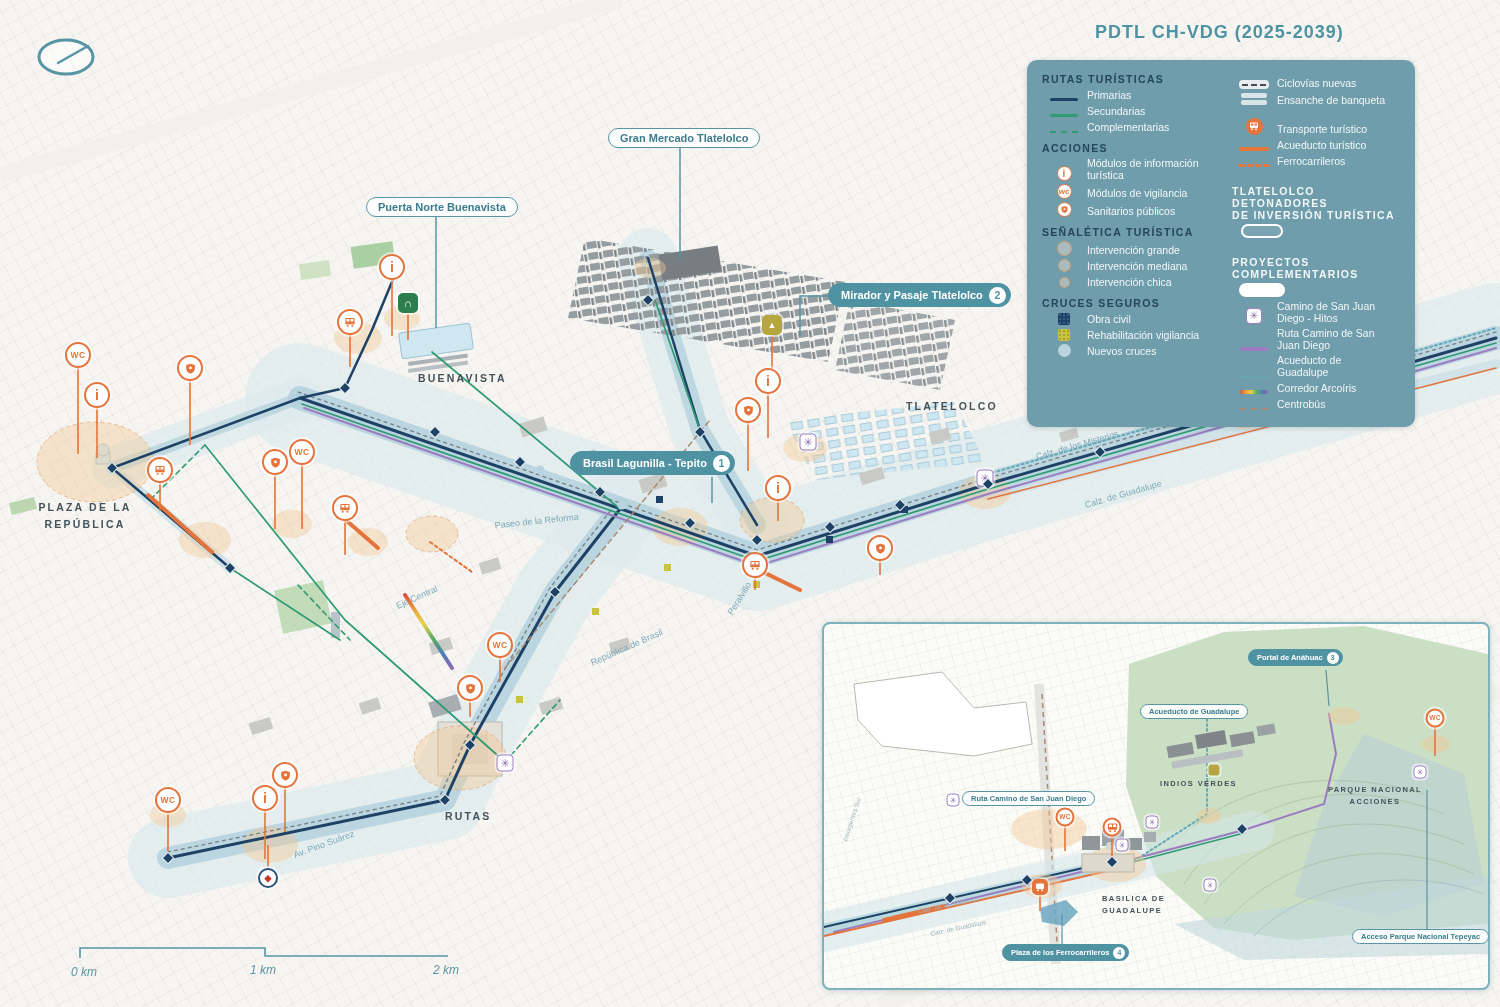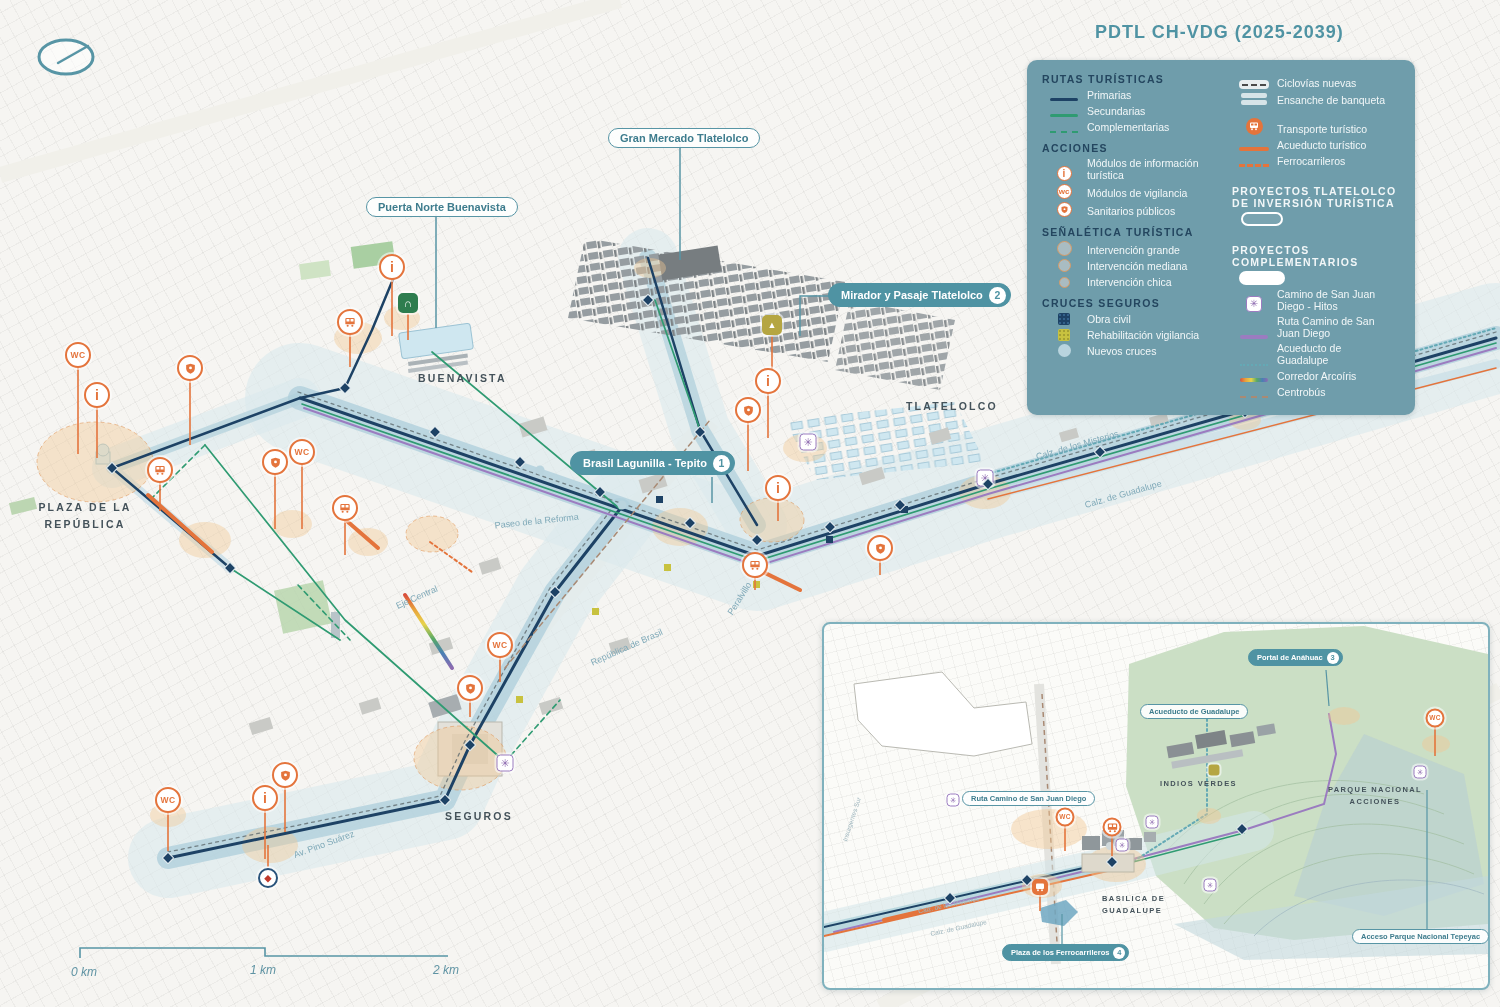--- a/index.html
+++ b/index.html
@@ -510,21 +510,21 @@
         <span class="lab">Acueducto turístico</span>
       </div>
       <div class="leg-row">
         <span class="sw">
             <span class="sw-estac"></span>
           </span>
         <span class="lab">Ferrocarrileros</span>
       </div>
       <div class="gap6"></div>
       <div class="leg-h light">
-        <div>PROYECTOS TLATELOLCO</div>
+        <div>TLATELOLCO DETONADORES</div>
         <div>DE INVERSIÓN TURÍSTICA</div>
       </div>
       <div class="leg-row">
         <span class="sw" style="flex-basis:48px">
             <span class="sw-pill-o"></span>
           </span>
       </div>
       <div class="gap6"></div>
       <div class="leg-h light">PROYECTOS COMPLEMENTARIOS</div>
       <div class="leg-row">
@@ -597,21 +597,21 @@
   <div class="pill sm" style="left:1352px;top:929px;z-index:7">
     <span>Acceso Parque Nacional Tepeyac</span>
   </div>
 
   <div class="area-label" style="left:418px;top:372px">BUENAVISTA</div>
   <div class="area-label" style="left:906px;top:400px">TLATELOLCO</div>
   <div class="area-label ctr" style="left:30px;top:499px;width:110px;line-height:17px">
     <div>PLAZA DE LA</div>
     <div>REPÚBLICA</div>
   </div>
-  <div class="area-label" style="left:445px;top:810px">SEGUROS</div>
+  <div class="area-label" style="left:445px;top:810px">RUTAS</div>
   <div class="area-label sm" style="left:1160px;top:779px;z-index:7">INDIOS VERDES</div>
   <div class="area-label sm ctr" style="left:1315px;top:784px;width:120px;line-height:12px;z-index:7">
     <div>PARQUE NACIONAL</div>
     <div>ACCIONES</div>
   </div>
   <div class="area-label sm" style="left:1102px;top:893px;line-height:12px;z-index:7">
     <div>BASILICA DE</div>
     <div>GUADALUPE</div>
   </div>
 

